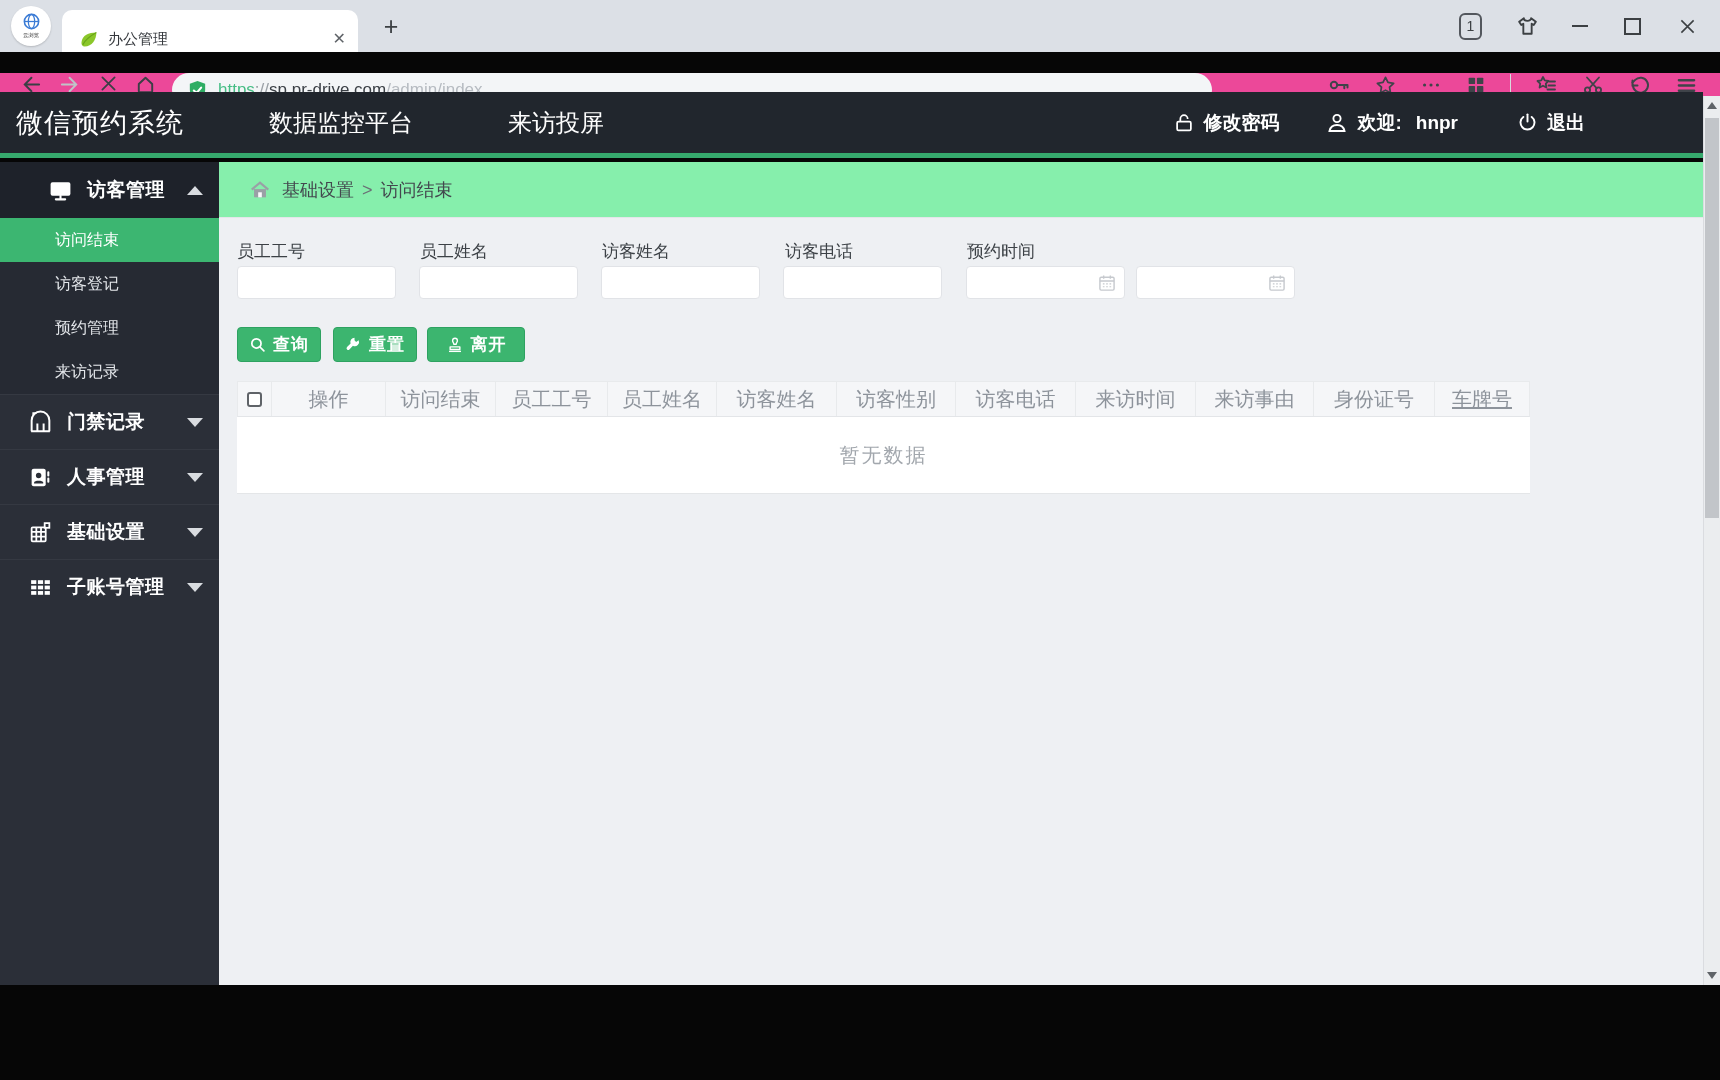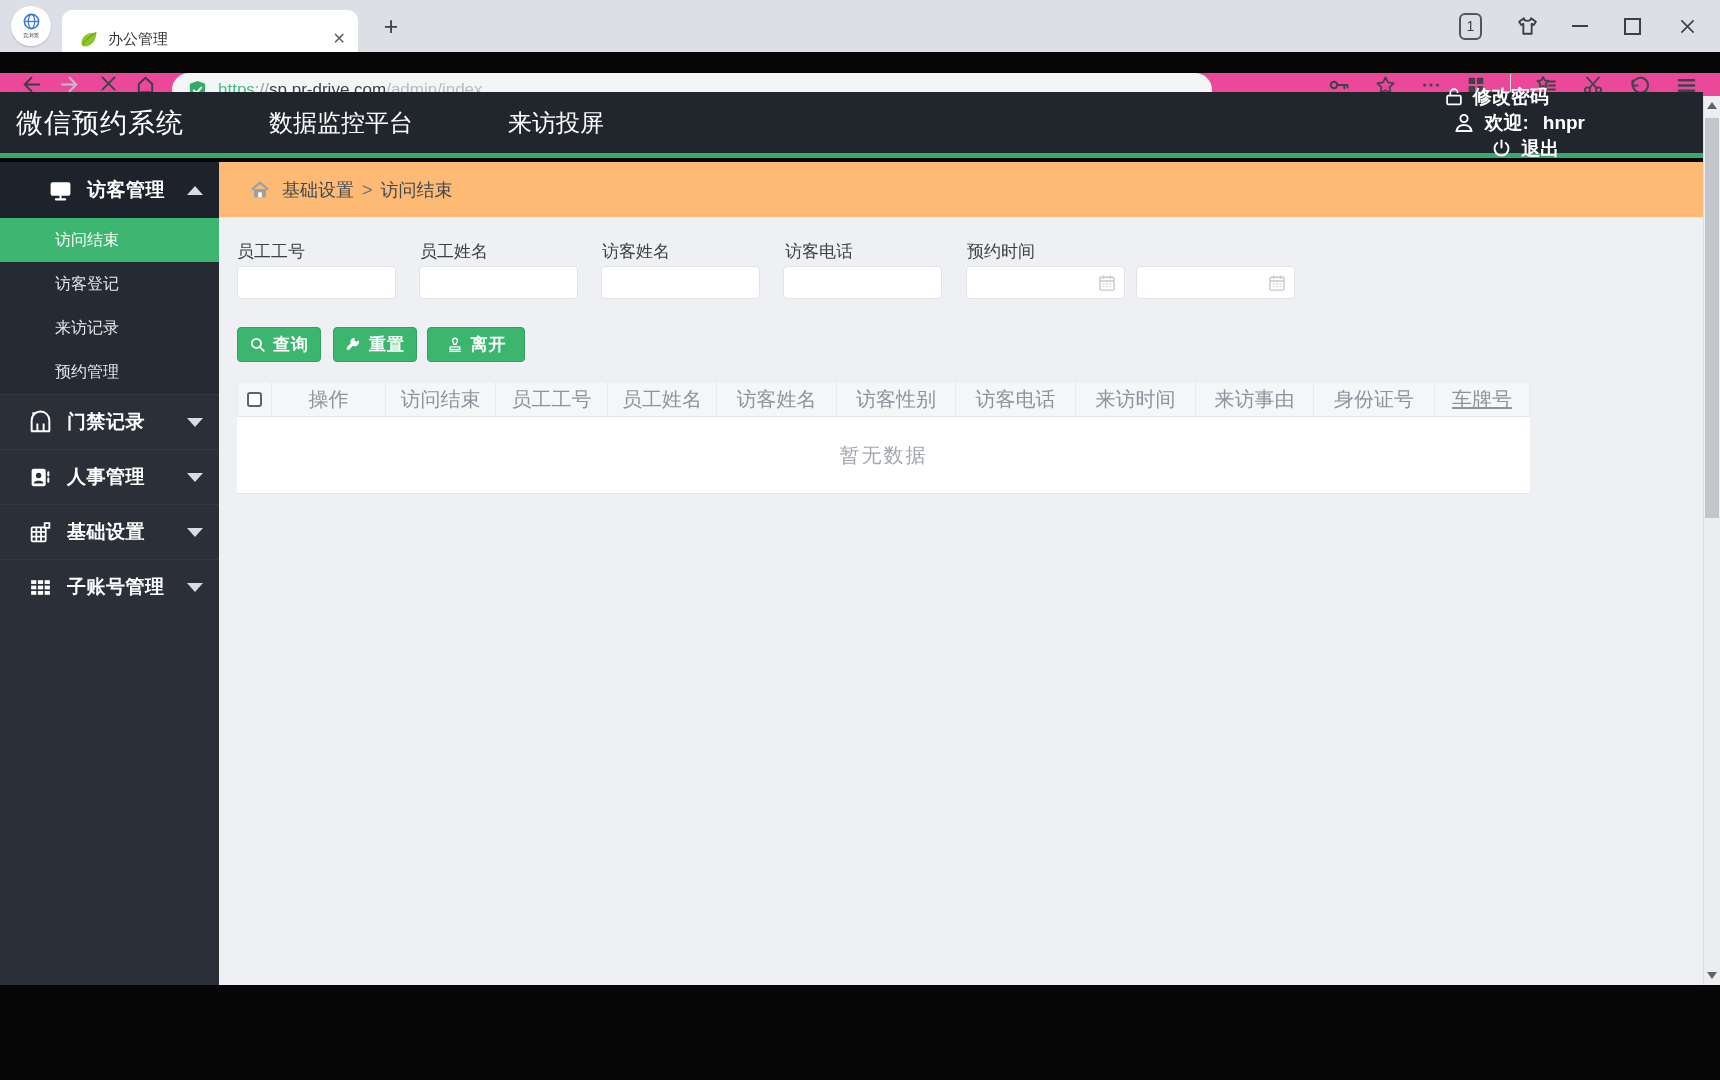--- a/index.html
+++ b/index.html
@@ -49,21 +49,21 @@
   .tools { margin-left:auto; display:flex; align-items:center; margin-right:22px; color:#3f4349; }
   .tools > * { margin-left:23px; }
   .tool-div { width:1px; height:22px; background:#d8dadd; }
 
   
   .appheader { position:absolute; left:0; top:92px; width:1703px; height:66px; background:#21262d;
     border-bottom:5px solid #36a96d; display:flex; align-items:center; }
   .brand { margin-left:16px; font-size:27px; color:#fff; letter-spacing:1px; }
   .hnav1 { margin-left:85px; font-size:24px; color:#fdfdfd; }
   .hnav2 { margin-left:95px; font-size:24px; color:#fdfdfd; }
-  .hright { margin-left:auto; margin-right:118px; display:flex; align-items:center; color:#fff;flex-direction:column; }
+  .hright { margin-left:auto; margin-right:118px; display:flex; align-items:center; color:#fff; }
   .hitem { display:flex; align-items:center; font-size:19px; font-weight:bold; white-space:nowrap; }
   .hitem svg { margin-right:8px; }
   .gap1 { margin-left:0; } .gap2 { margin-left:46px; } .gap3 { margin-left:58px; }
   .uname { margin-left:14px; }
 
   
   .sidebar { position:absolute; left:0; top:162px; width:219px; height:823px; background:#2b2f38; }
   .sec { height:55px; display:flex; align-items:center; position:relative; color:#fff;
     border-top:1px solid rgba(255,255,255,.05); }
   .sec.open { background:#1e222a; border-top:none; height:56px;padding-left:20px; }
@@ -72,21 +72,21 @@
   .caret { position:absolute; right:16px; width:0; height:0; border-left:8px solid transparent;
     border-right:8px solid transparent; }
   .caret.up { border-bottom:9px solid #d9dce0; }
   .caret.down { border-top:9px solid #d9dce0; }
   .submenu { background:#262a33; }
   .subitem { height:44px; display:flex; align-items:center; padding-left:55px; font-size:16px; color:#e3e6ea; }
   .subitem.active { background:#3cb671; color:#fff; }
 
   
   .content { position:absolute; left:219px; top:162px; width:1484px; height:823px; background:#eef0f3; }
-  .crumbbar { position:absolute; left:0; top:0; width:100%; height:56px; background:#fdba74;
+  .crumbbar { position:absolute; left:0; top:0; width:100%; height:56px; background:#86efac;
     border-bottom:1px solid #e4e6e9; display:flex; align-items:center; }
   .crumbbar svg { margin-left:30px; }
   .crumb { margin-left:11px; font-size:18px; color:#43484e; }
   .crumb .csep { margin:0 8px; color:#6a6f75; }
 
   .flabel { position:absolute; top:78px; font-size:17px; color:#3c4146; }
   .finput { position:absolute; top:104px; width:159px; height:33px; background:#fff;
     border:1px solid #e1e3e7; border-radius:4px; }
   .finput .cal { position:absolute; right:7px; top:6px; }
 
@@ -279,22 +279,22 @@
     <svg width="25" height="25" viewBox="0 0 24 24">
       <rect x="2.5" y="4" width="19" height="13" rx="1.8" fill="#fff"></rect>
       <path d="M12 17v3M7.5 20.5h9" stroke="#fff" stroke-width="2" stroke-linecap="round"></path>
     </svg>
     <span class="slabel">访客管理</span>
     <span class="caret up"></span>
   </div>
   <div class="submenu">
     <div class="subitem active">访问结束</div>
     <div class="subitem">访客登记</div>
+    <div class="subitem">预约管理</div>
     <div class="subitem">来访记录</div>
-    <div class="subitem">预约管理</div>
   </div>
 
   <div class="sec">
     <svg width="25" height="25" viewBox="0 0 24 24" fill="none" stroke="#fff" stroke-width="1.9">
       <path d="M3.5 20.5V10a8.5 8.5 0 0 1 17 0v10.5"></path>
       <path d="M9 20.5v-7.5M15 20.5v-7.5M3 20.5h18"></path>
       <path d="M5 5.5V3h3" stroke-width="1.6"></path>
     </svg>
     <span class="slabel">门禁记录</span>
     <span class="caret down"></span>

